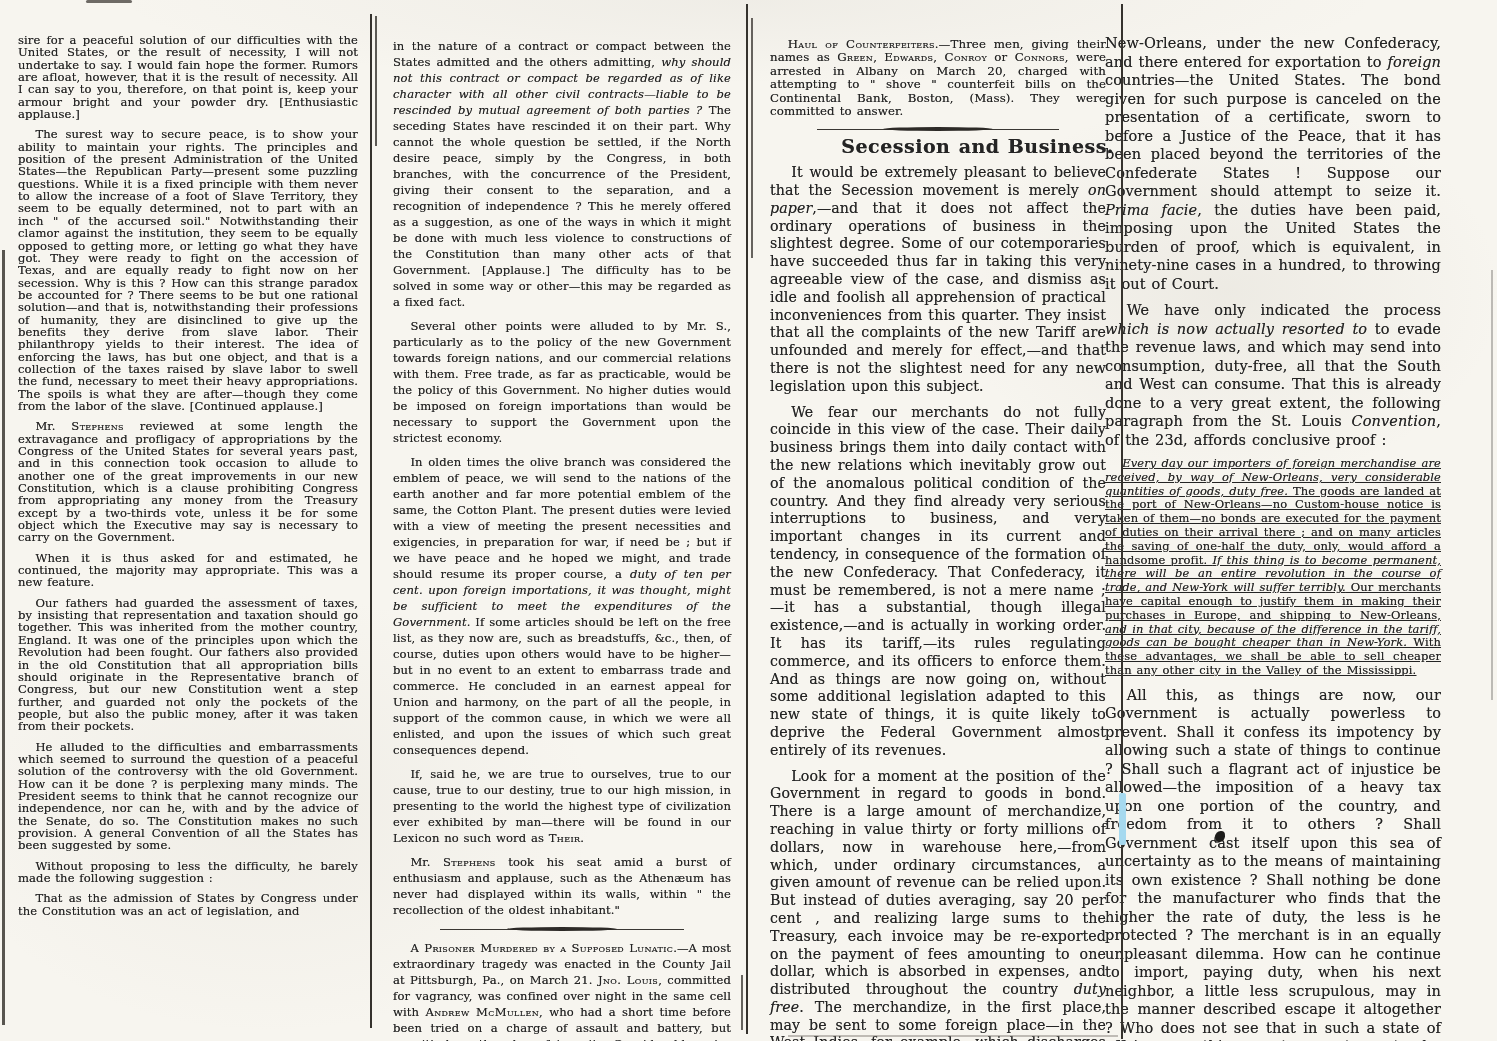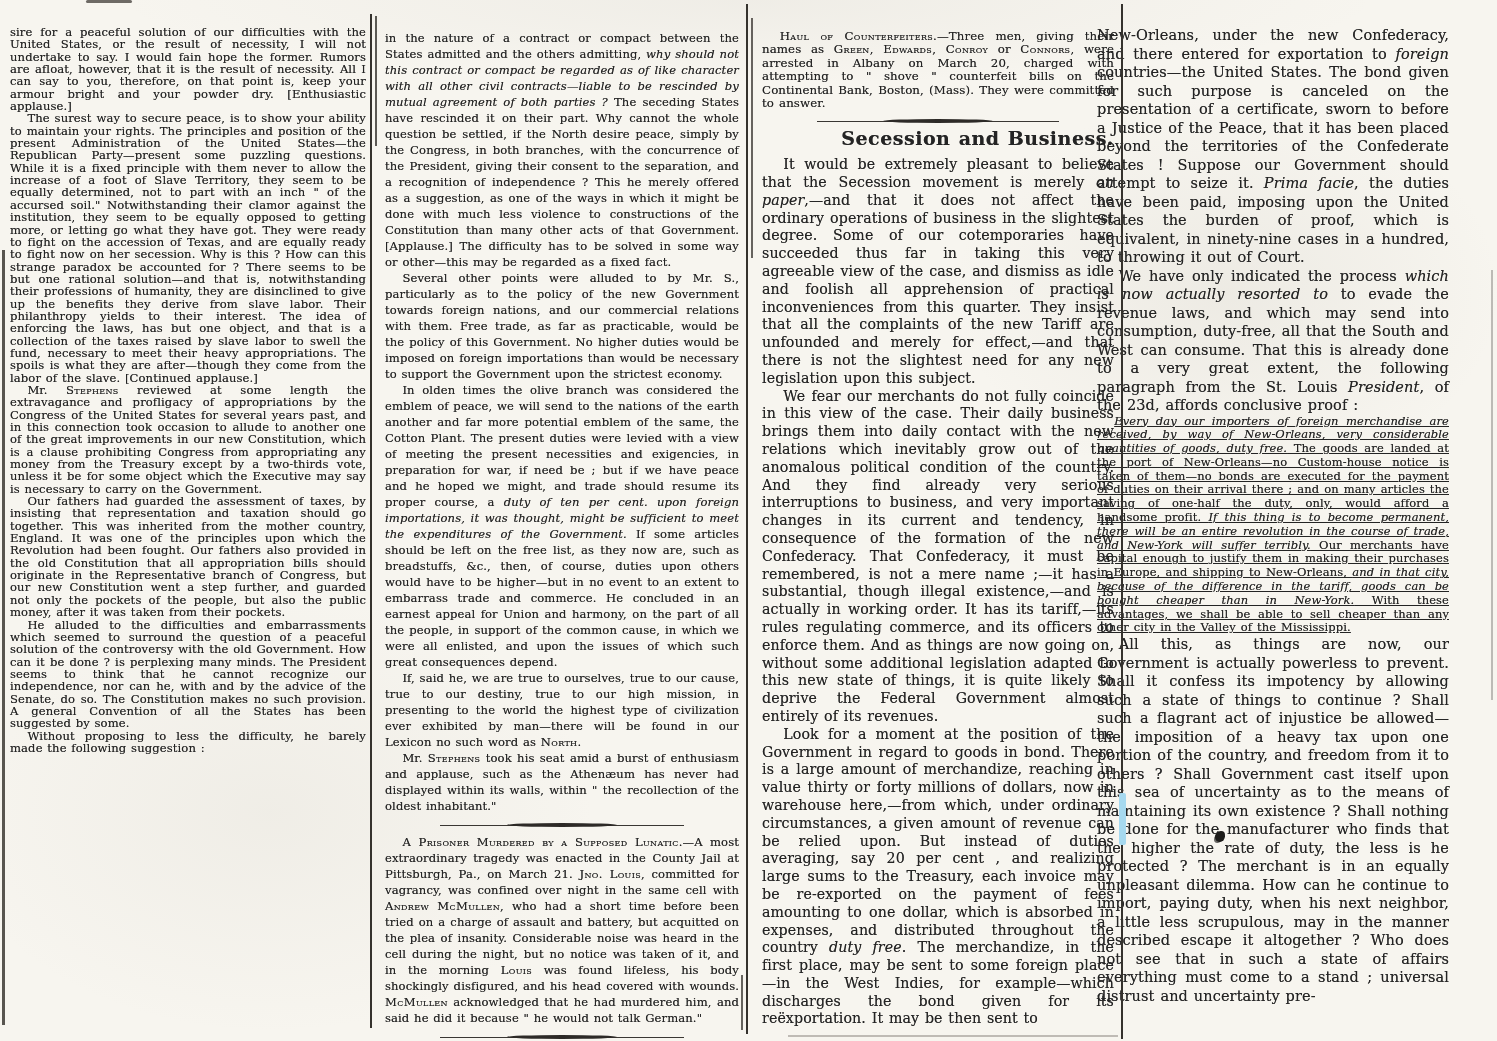--- a/index.html
+++ b/index.html
@@ -20,21 +20,21 @@
     position:absolute;
     text-align:justify;
     word-spacing:0.08em;
     letter-spacing:0.1px;
     text-shadow:0 0 0.55px rgba(30,30,30,.6);
   }
   #col1{left:10px;  top:26px; width:356px; font-size:11.6px; line-height:12.35px;}
   #col2{left:385px; top:30px; width:354px; font-size:11.6px; line-height:16px;}
   #col3{left:762px; top:30px; width:352px; font-size:14.2px; line-height:17.8px;}
   #col4{left:1097px;top:26px; width:352px; font-size:14.5px; line-height:18.5px;}
-  .para{margin:0; text-indent:1.5em;}
+  .para{margin:8px; text-indent:1.5em;}
   .para.noindent{text-indent:0;}
   .para.small{font-size:11.8px; line-height:13.4px;}
   .para.quote{font-size:11.5px; line-height:13.8px;text-decoration:underline;}
   .sc{font-variant:small-caps; letter-spacing:.35px;}
   .headline{
     margin:3px 0 8px; text-align:right; text-indent:0;
     font-size:19px; font-weight:bold; letter-spacing:.5px;
   }
   .swell-rule{position:relative; height:6px; width:69%; margin:8px auto 6px;}
   .swell-rule::before{content:''; position:absolute; left:0; right:0; top:2.5px; height:1.2px; background:#3a3733;}
@@ -50,45 +50,47 @@
 </style>
 </head>
 <body>
 
 <div class="page">
 
   <div class="col" id="col1">
       <p class="para noindent">sire for a peaceful solution of our difficulties with the United States, or the result of necessity, I will not undertake to say.  I would fain hope the former.  Rumors are afloat, however, that it is the result of necessity.  All I can say to you, therefore, on that point is, keep your armour bright and your powder dry.  [Enthusiastic applause.]</p>
       <p class="para">The surest way to secure peace, is to show your ability to maintain your rights.  The principles and position of the present Administration of the United States—the Republican Party—present some puzzling questions.  While it is a fixed principle with them never to allow the increase of a foot of Slave Territory, they seem to be equally determined, not to part with an inch " of the accursed soil."  Notwithstanding their clamor against the institution, they seem to be equally opposed to getting more, or letting go what they have got.  They were ready to fight on the accession of Texas, and are equally ready to fight now on her secession.  Why is this ?  How can this strange paradox be accounted for ?  There seems to be but one rational solution—and that is, notwithstanding their professions of humanity, they are disinclined to give up the benefits they derive from slave labor.  Their philanthropy yields to their interest.  The idea of enforcing the laws, has but one object, and that is a collection of the taxes raised by slave labor to swell the fund, necessary to meet their heavy appropriations.  The spoils is what they are after—though they come from the labor of the slave.  [Continued applause.]</p>
       <p class="para">Mr. <span class="sc">Stephens</span> reviewed at some length the extravagance and profligacy of appropriations by the Congress of the United States for several years past, and in this connection took occasion to allude to another one of the great improvements in our new Constitution, which is a clause prohibiting Congress from appropriating any money from the Treasury except by a two-thirds vote, unless it be for some object which the Executive may say is necessary to carry on the Government.</p>
+      <p class="para">When it is thus asked for and estimated, he continued, the majority may appropriate.  This was a new feature.</p>
       <p class="para">Our fathers had guarded the assessment of taxes, by insisting that representation and taxation should go together.  This was inherited from the mother country, England.  It was one of the principles upon which the Revolution had been fought. Our fathers also provided in the old Constitution that all appropriation bills should originate in the Representative branch of Congress, but our new Constitution went a step further, and guarded not only the pockets of the people, but also the public money, after it was taken from their pockets.</p>
       <p class="para">He alluded to the difficulties and embarrassments which seemed to surround the question of a peaceful solution of the controversy with the old Government.  How can it be done ? is perplexing many minds.  The President seems to think that he cannot recognize our independence, nor can he, with and by the advice of the Senate, do so.  The Constitution makes no such provision.  A general Convention of all the States has been suggested by some.</p>
       <p class="para">Without proposing to less the difficulty, he barely made the following suggestion :</p>
+      <p class="para">That as the admission of States by Congress under the Constitution was an act of legislation, and</p>
     </div>
   <div class="col" id="col2">
       <p class="para noindent">in the nature of a contract or compact between the States admitted and the others admitting, <i>why should not this contract or compact be regarded as of like character with all other civil contracts—liable to be rescinded by mutual agreement of both parties ?</i>  The seceding States have rescinded it on their part.  Why cannot the whole question be settled, if the North desire peace, simply by the Congress, in both branches, with the concurrence of the President, giving their consent to the separation, and a recognition of independence ?  This he merely offered as a suggestion, as one of the ways in which it might be done with much less violence to constructions of the Constitution than many other acts of that Government.  [Applause.] The difficulty has to be solved in some way or other—this may be regarded as a fixed fact.</p>
       <p class="para">Several other points were alluded to by Mr. S., particularly as to the policy of the new Government towards foreign nations, and our commercial relations with them.  Free trade, as far as practicable, would be the policy of this Government. No higher duties would be imposed on foreign importations than would be necessary to support the Government upon the strictest economy.</p>
       <p class="para">In olden times the olive branch was considered the emblem of peace, we will send to the nations of the earth another and far more potential emblem of the same, the Cotton Plant.  The present duties were levied with a view of meeting the present necessities and exigencies, in preparation for war, if need be ; but if we have peace and he hoped we might, and trade should resume its proper course, a <i>duty of ten per cent. upon foreign importations, it was thought, might be sufficient to meet the expenditures of the Government.</i>  If some articles should be left on the free list, as they now are, such as breadstuffs, &amp;c., then, of course, duties upon others would have to be higher—but in no event to an extent to embarrass trade and commerce.  He concluded in an earnest appeal for Union and harmony, on the part of all the people, in support of the common cause, in which we were all enlisted, and upon the issues of which such great consequences depend.</p>
-      <p class="para">If, said he, we are true to ourselves, true to our cause, true to our destiny, true to our high mission, in presenting to the world the highest type of civilization ever exhibited by man—there will be found in our Lexicon no such word as <span class="sc">North</span>.</p>
+      <p class="para">If, said he, we are true to ourselves, true to our cause, true to our destiny, true to our high mission, in presenting to the world the highest type of civilization ever exhibited by man—there will be found in our Lexicon no such word as <span class="sc">Their</span>.</p>
       <p class="para">Mr. <span class="sc">Stephens</span> took his seat amid a burst of enthusiasm and applause, such as the Athenæum has never had displayed within its walls, within " the recollection of the oldest inhabitant."</p>
       <div class="swell-rule"></div>
       <p class="para"><span class="sc">A Prisoner Murdered by a Supposed Lunatic</span>.—A most extraordinary tragedy was enacted in the County Jail at Pittsburgh, Pa., on March 21.  <span class="sc">Jno. Louis</span>, committed for vagrancy, was confined over night in the same cell with <span class="sc">Andrew McMullen</span>, who had a short time before been tried on a charge of assault and battery, but acquitted on the plea of insanity.  Considerable noise was heard in the cell during the night, but no notice was taken of it, and in the morning <span class="sc">Louis</span> was found lifeless, his body shockingly disfigured, and his head covered with wounds.  <span class="sc">McMullen</span> acknowledged that he had murdered him, and said he did it because " he would not talk German."</p>
       <div class="swell-rule"></div>
     </div>
   <div class="col" id="col3">
       <p class="para small"><span class="sc">Haul of Counterfeiters</span>.—Three men, giving their names as <span class="sc">Green</span>, <span class="sc">Edwards</span>, <span class="sc">Conroy</span> or <span class="sc">Connors</span>, were arrested in Albany on March 20, charged with attempting to " shove " counterfeit bills on the Continental Bank, Boston, (Mass).  They were committed to answer.</p>
       <div class="swell-rule"></div>
       <h2 class="headline">Secession and Business.</h2>
       <p class="para">It would be extremely pleasant to believe that the Secession movement is merely <i>on paper</i>,—and that it does not affect the ordinary operations of business in the slightest degree.  Some of our cotemporaries have succeeded thus far in taking this very agreeable view of the case, and dismiss as idle and foolish all apprehension of practical inconveniences from this quarter.  They insist that all the complaints of the new Tariff are unfounded and merely for effect,—and that there is not the slightest need for any new legislation upon this subject.</p>
       <p class="para">We fear our merchants do not fully coincide in this view of the case.  Their daily business brings them into daily contact with the new relations which inevitably grow out of the anomalous political condition of the country.  And they find already very serious interruptions to business, and very important changes in its current and tendency, in consequence of the formation of the new Confederacy.  That Confederacy, it must be remembered, is not a mere name ;—it has a substantial, though illegal existence,—and is actually in working order.  It has its tariff,—its rules regulating commerce, and its officers to enforce them.  And as things are now going on, without some additional legislation adapted to this new state of things, it is quite likely to deprive the Federal Government almost entirely of its revenues.</p>
       <p class="para">Look for a moment at the position of the Government in regard to goods in bond.  There is a large amount of merchandize, reaching in value thirty or forty millions of dollars, now in warehouse here,—from which, under ordinary circumstances, a given amount of revenue can be relied upon.  But instead of duties averaging, say 20 per cent , and realizing large sums to the Treasury, each invoice may be re-exported on the payment of fees amounting to one dollar, which is absorbed in expenses, and distributed throughout the country <i>duty free</i>. The merchandize, in the first place, may be sent to some foreign place—in the West Indies, for example—which discharges the bond given for its reëxportation.  It may be then sent to</p>
     </div>
   <div class="col" id="col4">
       <p class="para noindent">New-Orleans, under the new Confederacy, and there entered for exportation to <i>foreign</i> countries—the United States.  The bond given for such purpose is canceled on the presentation of a certificate, sworn to before a Justice of the Peace, that it has been placed beyond the territories of the Confederate States !  Suppose our Government should attempt to seize it.  <i>Prima facie</i>, the duties have been paid, imposing upon the United States the burden of proof, which is equivalent, in ninety-nine cases in a hundred, to throwing it out of Court.</p>
-      <p class="para">We have only indicated the process <i>which is now actually resorted to</i> to evade the revenue laws, and which may send into consumption, duty-free, all that the South and West can consume.  That this is already done to a very great extent, the following paragraph from the St. Louis <i>President</i>, of the 23d, affords conclusive proof :</p>
+      <p class="para">We have only indicated the process <i>which is now actually resorted to</i> to evade the revenue laws, and which may send into consumption, duty-free, all that the South and West can consume.  That this is already done to a very great extent, the following paragraph from the St. Louis <i>Convention</i>, of the 23d, affords conclusive proof :</p>
       <p class="para quote"><i>Every day our importers of foreign merchandise are received, by way of New-Orleans, very considerable quantities of goods, duty free.</i>  The goods are landed at the port of New-Orleans—no Custom-house notice is taken of them—no bonds are executed for the payment of duties on their arrival there ; and on many articles the saving of one-half the duty, only, would afford a handsome profit.  <i>If this thing is to become permanent, there will be an entire revolution in the course of trade, and New-York will suffer terribly.</i>  Our merchants have capital enough to justify them in making their purchases in Europe, and shipping to New-Orleans, <i>and in that city, because of the difference in the tariff, goods can be bought cheaper than in New-York.</i>  With these advantages, we shall be able to sell cheaper than any other city in the Valley of the Mississippi.</p>
       <p class="para">All this, as things are now, our Government is actually powerless to prevent.  Shall it confess its impotency by allowing such a state of things to continue ?  Shall such a flagrant act of injustice be allowed—the imposition of a heavy tax upon one portion of the country, and freedom from it to others ?  Shall Government cast itself upon this sea of uncertainty as to the means of maintaining its own existence ?  Shall nothing be done for the manufacturer who finds that the higher the rate of duty, the less is he protected ?  The merchant is in an equally unpleasant dilemma. How can he continue to import, paying duty, when his next neighbor, a little less scrupulous, may in the manner described escape it altogether ?  Who does not see that in such a state of affairs everything must come to a stand ; universal distrust and uncertainty pre-</p>
     </div>
 
   <div class="vrule" style="left:370px;top:14px;height:1014px;"></div>
   <div class="vrule" style="left:375px;top:16px;height:130px;opacity:.8;"></div>
   <div class="vrule" style="left:746px;top:4px;height:1030px;"></div>
   <div class="vrule" style="left:751px;top:18px;height:240px;opacity:.75;"></div>
   <div class="vrule" style="left:741px;top:975px;height:55px;opacity:.75;"></div>
   <div class="vrule" style="left:1121px;top:4px;height:1035px;"></div>

